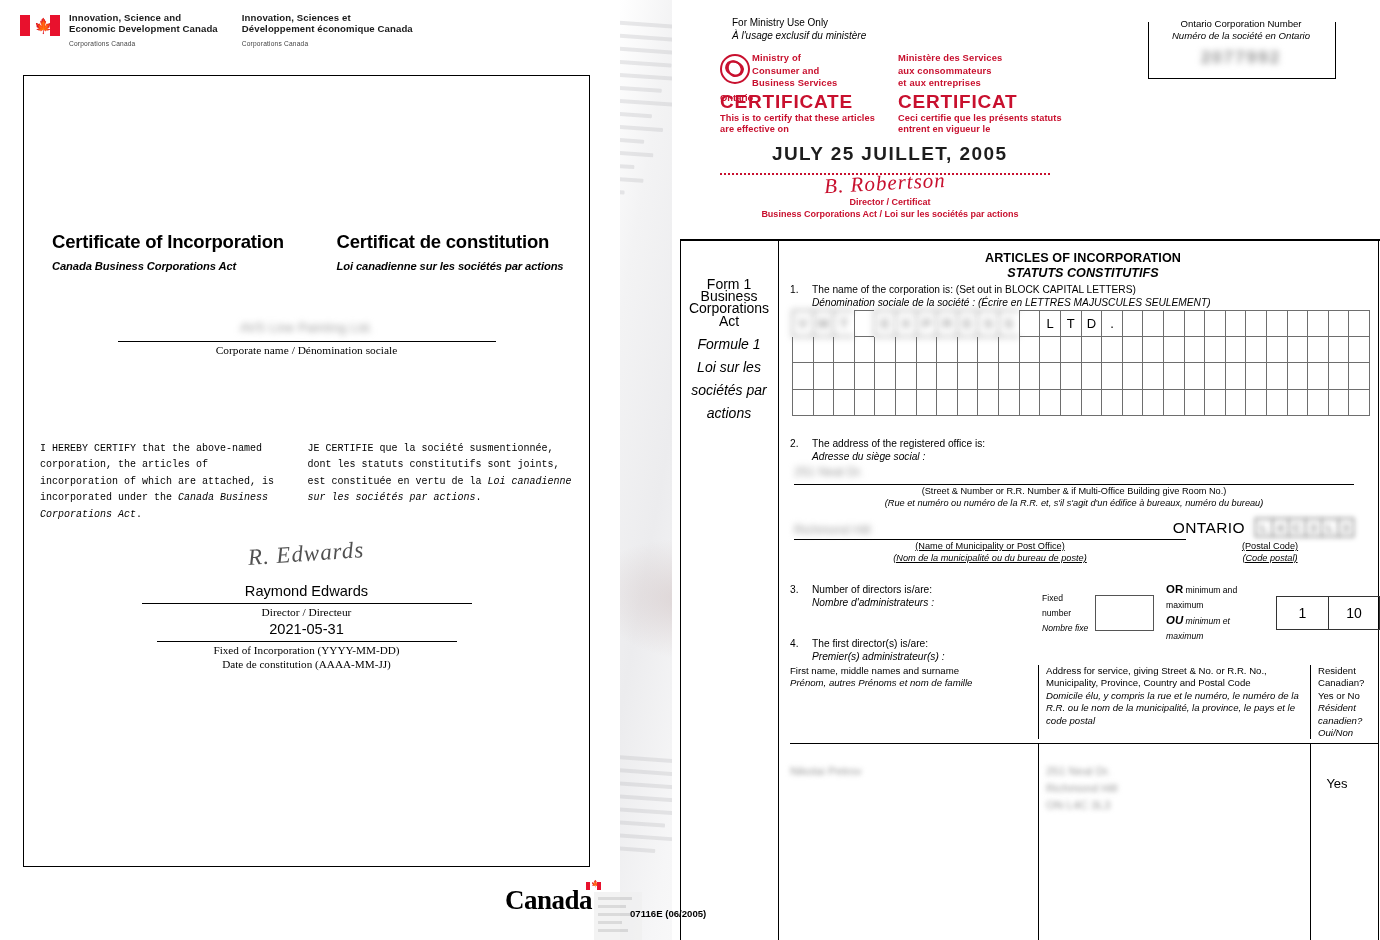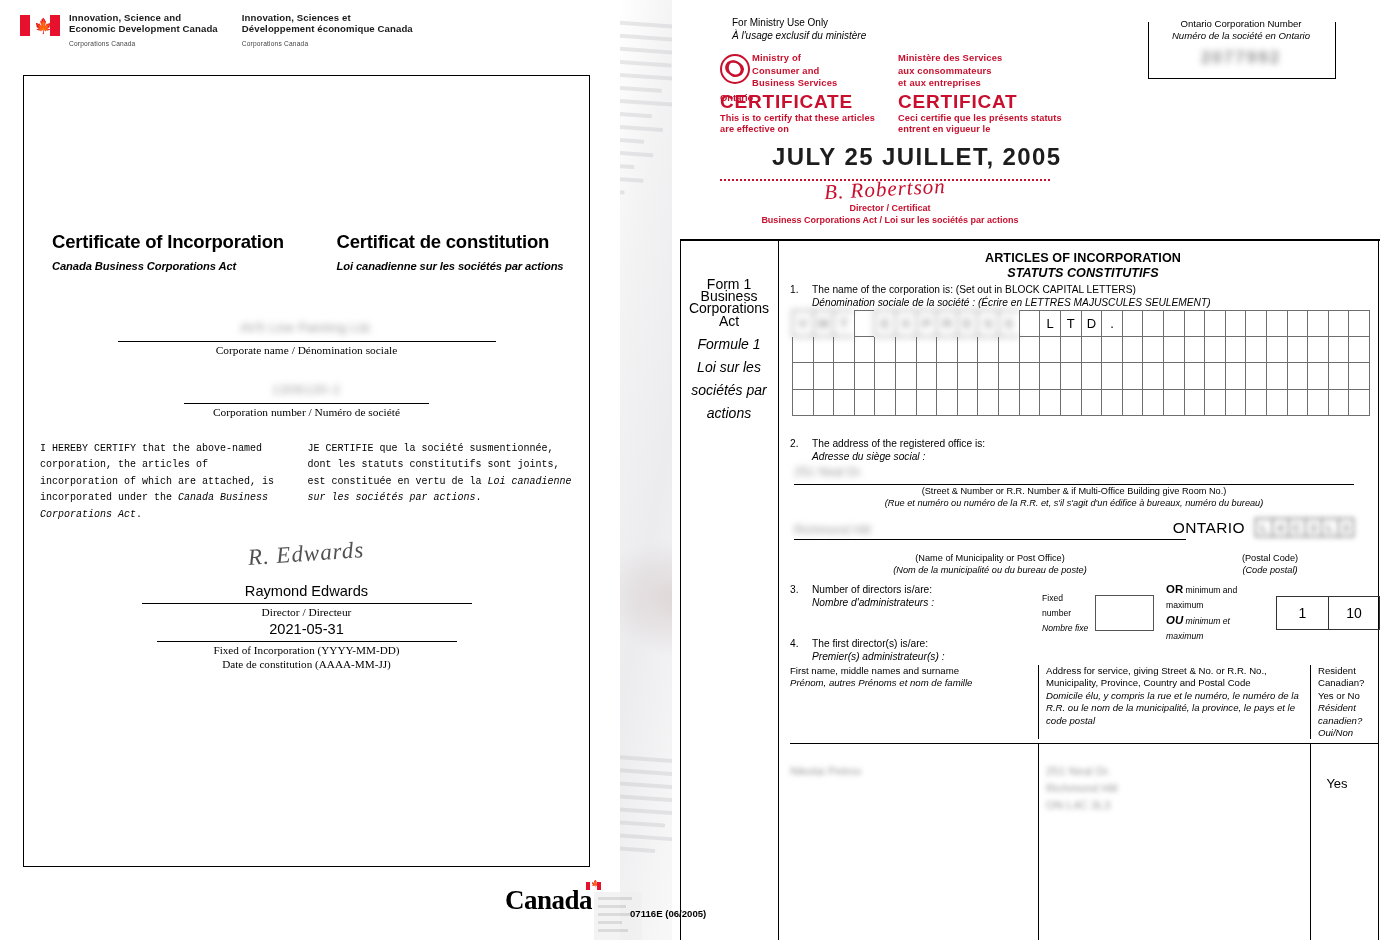--- a/index.html
+++ b/index.html
@@ -104,21 +104,21 @@
             border:2px solid #c8102e;border-radius:50% 50% 45% 45%;transform:rotate(-30deg);}
   .trillium:after{content:"";position:absolute;left:3px;top:5px;width:15px;height:11px;
             border:2px solid #c8102e;border-radius:45%;transform:rotate(22deg);}
   .stamp-left .ln{font-size:9.4px;font-weight:bold;line-height:12.6px;padding-left:32px;
                   letter-spacing:.15px;}
   .stamp-left .ontario-word{position:absolute;left:0;top:40px;font-size:9.4px;font-weight:bold;}
   .stamp-right{width:196px;}
   .stamp-right .ln{font-size:9.4px;font-weight:bold;line-height:12.6px;letter-spacing:.15px;}
   .big-cert{font-size:19px;font-weight:bold;letter-spacing:.8px;margin-top:1px;}
   .small-cert{font-size:9.2px;font-weight:bold;line-height:11.6px;letter-spacing:.1px;}
-  #stamp-date{font-size:24px;font-weight:bold;letter-spacing:1.4px;margin:7px 0 0 52px;color:#1d1d1d;}
+  #stamp-date{font-size:19px;font-weight:bold;letter-spacing:1.4px;margin:7px 0 0 52px;color:#1d1d1d;}
   #stamp-dots{margin-top:8px;border-top:2.2px dotted #c8102e;width:330px;}
   #stamp-sig{text-align:center;width:330px;font-family:"Liberation Serif",serif;
              font-size:21px;font-style:italic;transform:rotate(-3deg);height:26px;
              margin-top:-4px;letter-spacing:1px;}
   #stamp-foot{width:340px;text-align:center;font-size:9px;font-weight:bold;line-height:11.6px;}
 
   #hr-main{position:absolute;left:8px;top:239px;width:700px;height:0;border-top:2.2px solid #000;}
   #vline{position:absolute;left:106px;top:241px;width:0;height:699px;border-left:1.8px solid #000;}
   #vline-end{position:absolute;left:8px;top:241px;width:0;height:699px;border-left:1.4px solid #000;}
   #vline-right{position:absolute;left:706px;top:241px;width:0;height:699px;border-left:1.4px solid #000;}
@@ -155,21 +155,21 @@
   #addr2{position:absolute;left:122px;top:515px;width:560px;}
   #addr2 .row{display:flex;align-items:flex-end;height:22px;}
   #addr2 .muni{flex:1;font-size:12.4px;color:#9a9a9a;filter:blur(3.2px);}
   #addr2 .prov{font-size:15.5px;letter-spacing:.4px;margin-right:10px;}
   #addr2 .pc-grid{display:flex;}
   .pcc{width:16.5px;height:19px;border:1.1px solid #3a3a3a;border-right:none;box-sizing:border-box;
        display:flex;align-items:center;justify-content:center;font-size:11px;
        color:#8d8d8d;filter:blur(2.4px);font-weight:bold;}
   .pc-grid .pcc:last-child{border-right:1.1px solid #3a3a3a;}
   #addr2 .rule{border-top:1.5px solid #000;margin-top:2px;width:392px;}
-  #addr2 .caps{display:flex;margin-top:13px;}
+  #addr2 .caps{display:flex;margin-top:1px;text-decoration:underline;}
   #addr2 .cap-l{width:392px;text-align:center;font-size:9.2px;line-height:11.8px;}
   #addr2 .cap-r{flex:1;text-align:center;font-size:9.2px;line-height:11.8px;}
   #addr2 .fr{font-style:italic;}
 
   #item3{left:118px;top:583px;width:260px;}
   #dir-count{position:absolute;left:370px;top:582px;display:flex;align-items:center;}
   #dir-count .lbl{font-size:8.6px;line-height:15px;margin-right:7px;}
   #dir-count .lbl .fr{font-style:italic;}
   #dir-count .fixedbox{width:64px;height:34px;border:1.3px solid #555;}
   #dir-count .orlbl{margin-left:12px;font-size:8.6px;line-height:15px;}
@@ -240,25 +240,20 @@
         </div>
       </div>
     </div>
 
     <div class="field" id="f-name">
       <div class="val">AVS Line Painting Ltd.</div>
       <div class="rule"></div>
       <div class="cap">Corporate name / Dénomination sociale</div>
     </div>
 
-    <div class="field" id="f-num">
-      <div class="val mono">1306130-2</div>
-      <div class="rule"></div>
-      <div class="cap">Corporation number / Numéro de société</div>
-    </div>
 
     <div class="para-wrap">
       <div class="para en"><span>I HEREBY CERTIFY that the above-named corporation, the articles of incorporation of which are attached, is incorporated under the </span><i>Canada Business Corporations Act</i><span>.</span></div>
       <div class="para fr"><span>JE CERTIFIE que la société susmentionnée, dont les statuts constitutifs sont joints, est constituée en vertu de la </span><i>Loi canadienne sur les sociétés par actions</i><span>.</span></div>
     </div>
 
     <div id="sign-block">
       <div class="signature">R. Edwards</div>
       <div class="sig-name">Raymond Edwards</div>
       <div class="sig-rule"></div>

